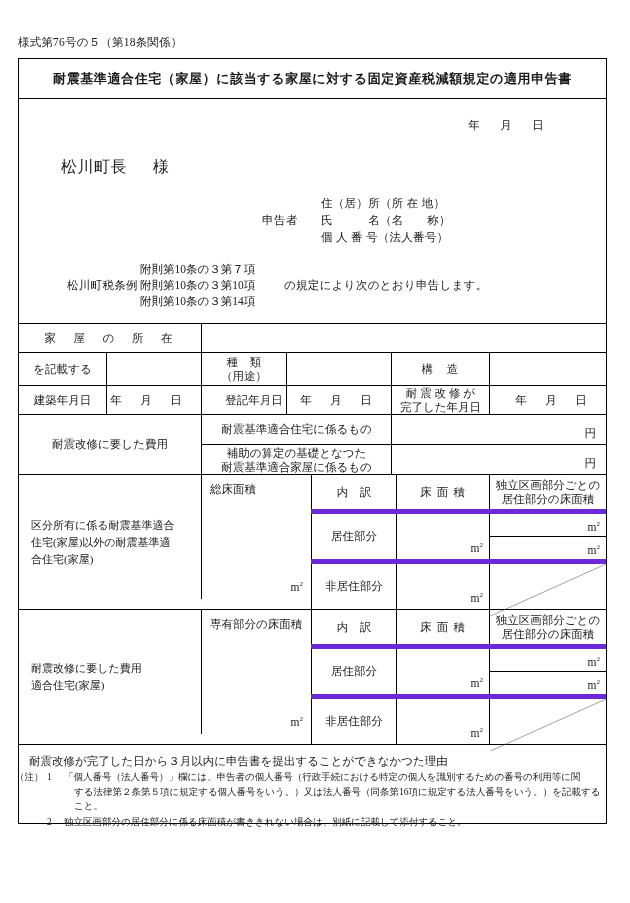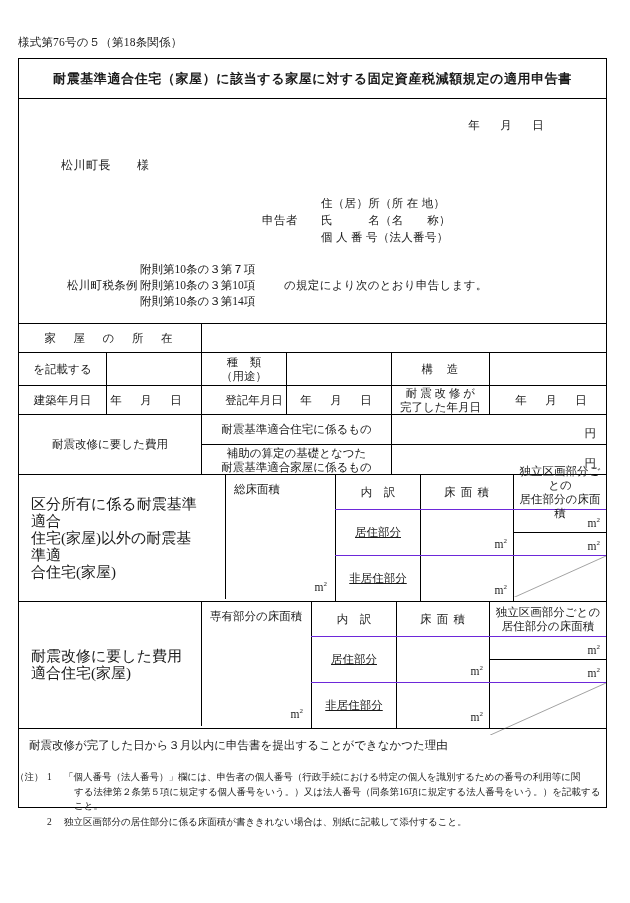--- a/index.html
+++ b/index.html
@@ -65,21 +65,21 @@
     top: 19px;
     font-size: 11.5px;
     letter-spacing: 0.2px;
   }
   .date-line span { display: inline-block; width: 32px; text-align: center; }
 
   .mayor-line {
     position: absolute;
     left: 42px;
     top: 58px;
-    font-size: 12px;
+    font-size: 16px;
     letter-spacing: 0.5px;
     white-space: nowrap;
   }
   .mayor-line .sama { display: inline-block; margin-left: 26px; }
 
   .declarant {
     position: absolute;
     left: 243px;
     top: 96px;
     font-size: 11.5px;
@@ -142,39 +142,39 @@
   .ymd { display: flex; gap: 0; }
   .ymd span { display: inline-block; width: 30px; text-align: center; }
 
   .stack { display: block; line-height: 14px; text-align: center; width: 100%; }
 
   
   .blockrow { display: flex; border-bottom: 1px solid #000; }
   .blk-label {
     width: 182px;
     box-sizing: border-box;
-    font-size: 15px;
+    font-size: 11px;
     line-height: 17px;
     display: flex;
     align-items: center;
     padding-left: 12px;
   }
   .blk-total {
     width: 110px;
     box-sizing: border-box;
     border-left: 1px solid #000;
     position: relative;
     font-size: 11.5px;
   }
   .blk-total .tl { position: absolute; left: 8px; top: 7px; }
   .blk-total .unit { position: absolute; right: 8px; bottom: 6px; }
   .blk-right { flex: 1; display: flex; flex-direction: column; }
 
   .sub-row { display: flex; }
-  .sub-row.bt { border-top: 1px solid #6d28d9; text-decoration: underline; }
+  .sub-row.bt { border-top: 5px solid #6d28d9; }
   .sub-a {
     width: 85px;
     box-sizing: border-box;
     border-left: 1px solid #000;
     display: flex; align-items: center; justify-content: center;
     font-size: 11.5px;
   }
   .sub-b {
     width: 93px;
     box-sizing: border-box;
@@ -347,21 +347,21 @@
     </div>
 
     <div class="blockrow">
       <div class="blk-label">
         <span>
           <span>区分所有に係る耐震基準適合</span><br>
           <span>住宅(家屋)以外の耐震基準適</span><br>
           <span>合住宅(家屋)</span>
         </span>
       </div>
-      <div class="blk-total" style="height:124px;margin-left:24px;">
+      <div class="blk-total" style="height:124px;">
         <span class="tl">総床面積</span>
         <span class="unit">m<span class="sup">2</span></span>
       </div>
       <div class="blk-right">
         <div class="sub-row" style="height:34px;">
           <div class="sub-a">内　訳</div>
           <div class="sub-b hdr sp2">床 面 積</div>
           <div class="sub-c hdr">
             <span>
               <span>独立区画部分ごとの</span><br>

